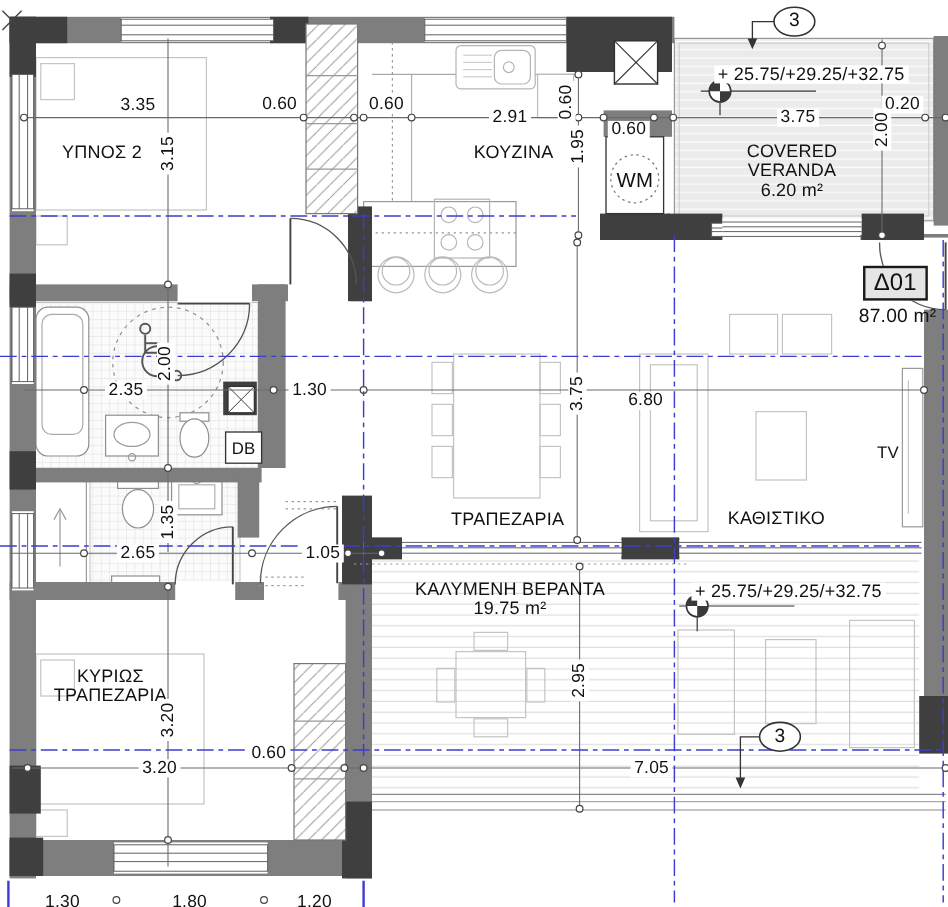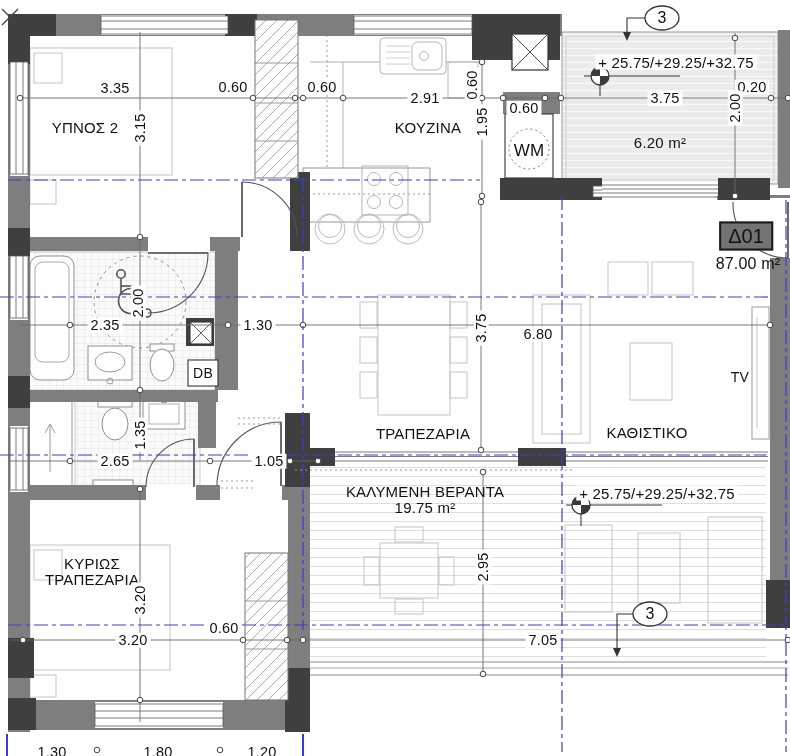--- a/index.html
+++ b/index.html
@@ -19,21 +19,21 @@
   .dotted{fill:none;stroke:#9a9a9a;stroke-width:1;stroke-dasharray:2 3;}
   .mk{fill:#fff;stroke:#333;stroke-width:1.3;}
   .lbl{position:absolute;transform:translate(-50%,-50%);font-size:15px;line-height:1;
        white-space:nowrap;letter-spacing:.2px;}
   .bg{background:#fff;padding:0 3px;}
   .rot{transform:translate(-50%,-50%) rotate(-90deg);}
   .dimt{font-size:14.5px;}
   .blk{position:absolute;transform:translate(-50%,-50%);text-align:center;
        font-size:15px;line-height:16px;letter-spacing:.2px;}
   .unit-box{position:absolute;transform:translate(-50%,-50%);border:2px solid #1a1a1a;
-       background:#737373;font-size:20px;padding:1px 7px;}
+       background:#e5e5e5;font-size:20px;padding:1px 7px;}
   .small{font-size:17px;}
   .sec{font-size:16px;}
 </style>
 </head>
 <body>
 
 <div class="plan">
 
 <svg class="geom" width="790" height="756" viewBox="0 0 790 756">
   <defs>
@@ -377,20 +377,21 @@
   <g stroke="#444" stroke-width="1.2">
     <line x1="2" y1="9" x2="18" y2="25"></line>
         <line x1="2" y1="25" x2="18" y2="9"></line>
   </g>
 </svg>
 
 <div class="lbl" style="left:85px;top:127px">ΥΠΝΟΣ 2</div>
 <div class="lbl" style="left:428px;top:127px">ΚΟΥΖΙΝΑ</div>
 
 <div class="blk" style="left:660px;top:143px;width:120px">
+  <div>COVERED VERANDA</div>
   <div>6.20 m²</div>
 </div>
 
 <div class="lbl" style="left:423px;top:433px">ΤΡΑΠΕΖΑΡΙΑ</div>
 <div class="lbl" style="left:647px;top:432px">ΚΑΘΙΣΤΙΚΟ</div>
 
 <div class="blk" style="left:425px;top:500px;width:230px">
   <div>ΚΑΛΥΜΕΝΗ ΒΕΡΑΝΤΑ</div>
   <div>19.75 m²</div>
 </div>

